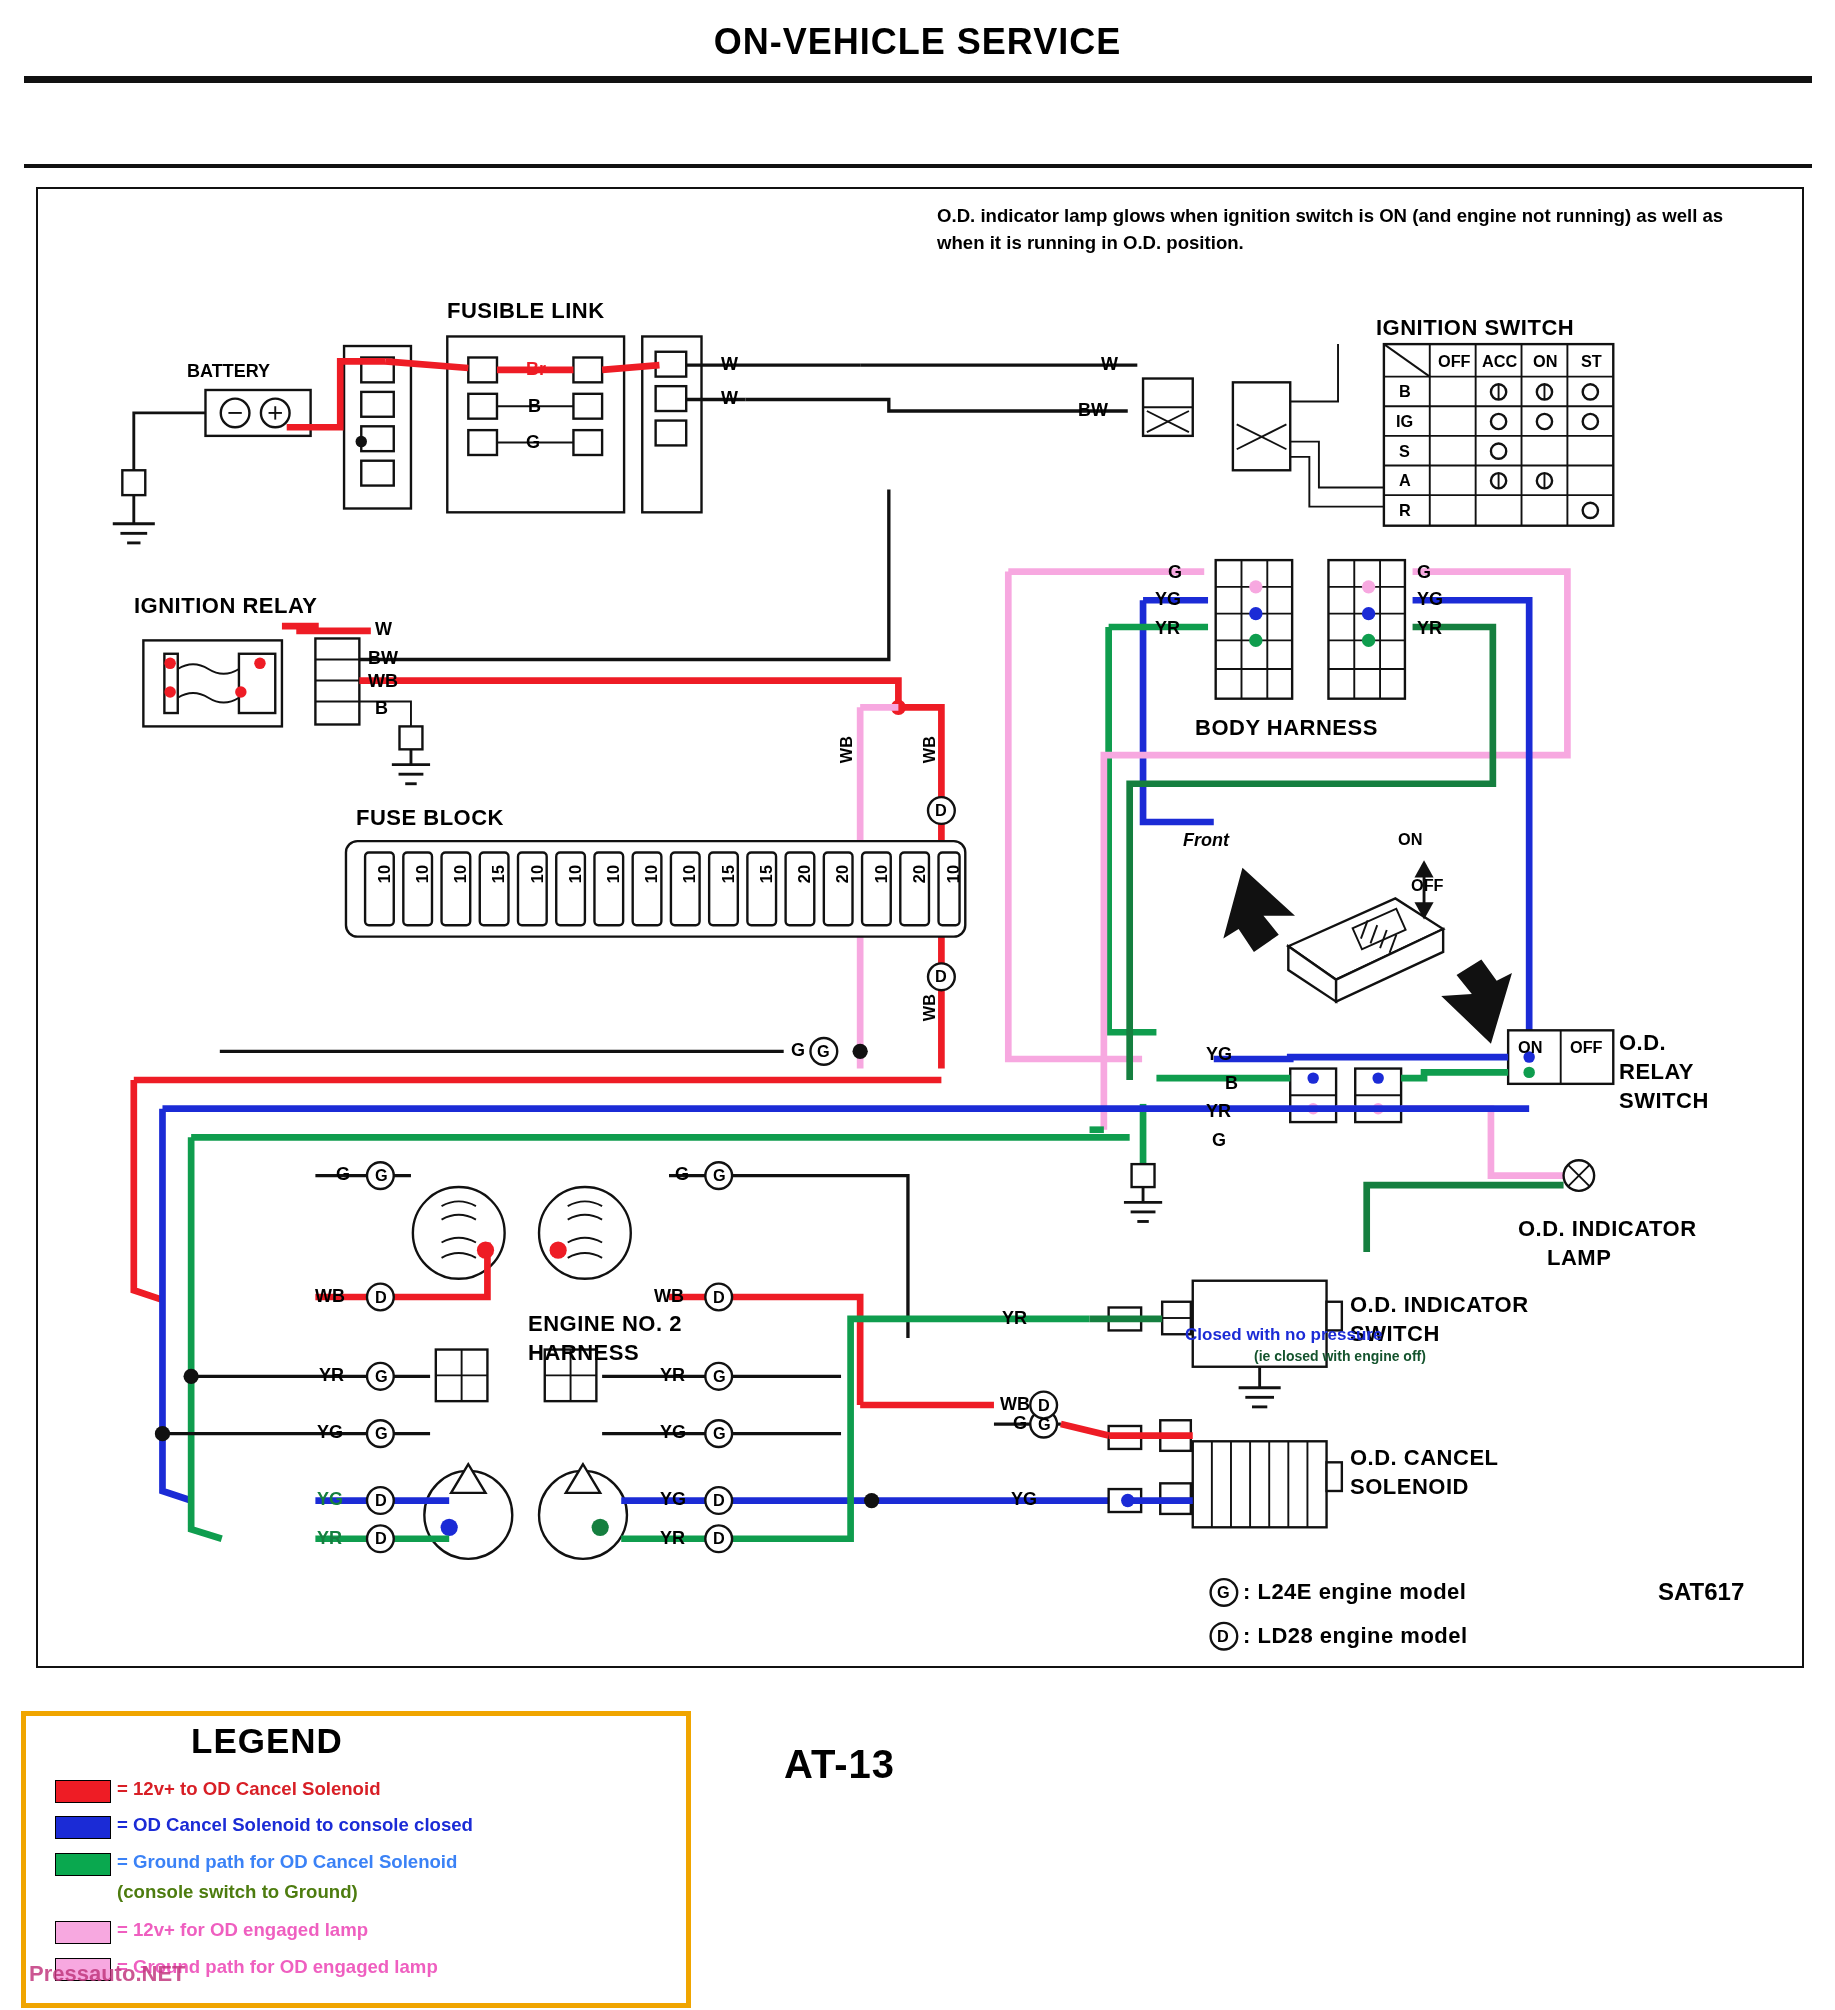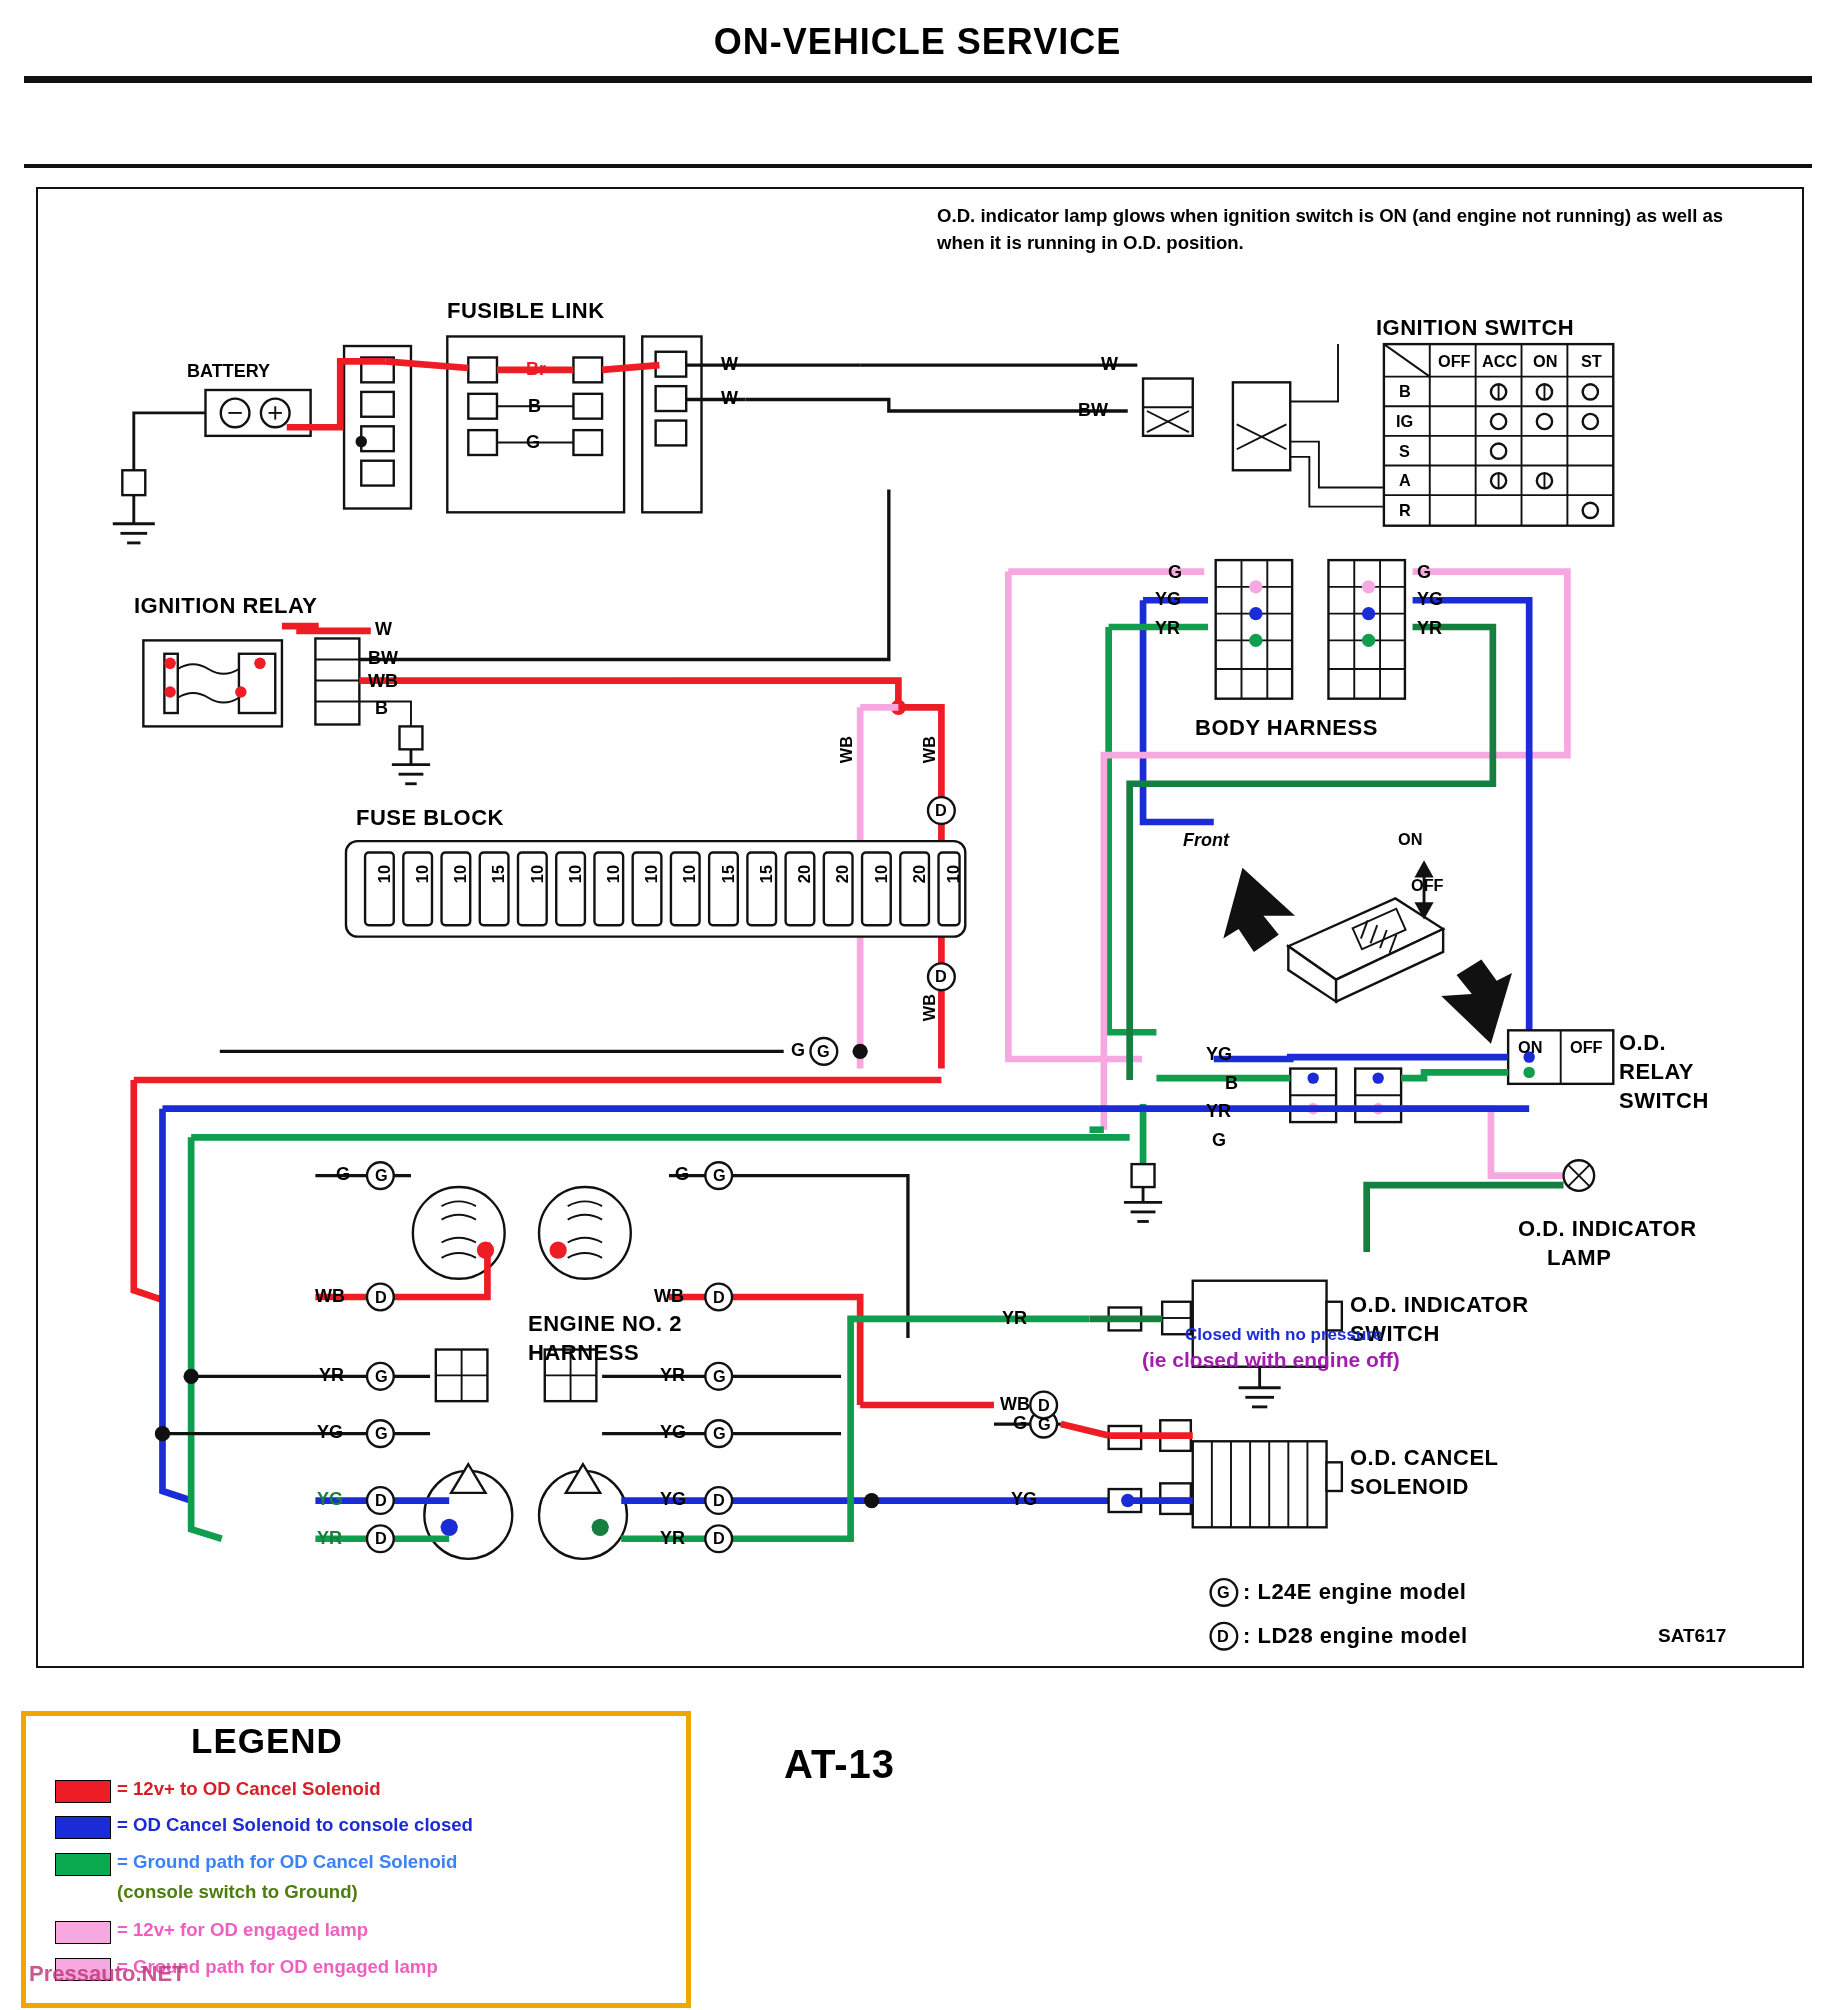--- a/index.html
+++ b/index.html
@@ -20,21 +20,21 @@
   .lbl-sm{font-size:16.3px;font-weight:bold;}
   .lbl-xs{font-size:14.3px;font-weight:bold;}
   .title-lbl{font-size:22px;font-weight:bold;letter-spacing:0.5px;}
   
   #legend{left:21px;top:1711px;width:660px;height:287px;border:5.7px solid #f0a500;background:#fff;}
   #legend-title{left:191px;top:1721px;font-size:35px;font-weight:bold;letter-spacing:1px;}
   .sw{position:absolute;width:54px;height:21px;border:1px solid #000;}
   .lg-text{position:absolute;font-size:18.6px;font-weight:bold;}
   #at13{left:784px;top:1742px;font-size:40px;font-weight:bold;letter-spacing:1px;}
   #watermark{left:29px;top:1961px;font-size:22px;font-weight:bold;color:#c2397f;opacity:.85;}
-  #sat{left:1658px;top:1625px;font-size:19px;font-weight:bold;}
+  #sat{left:1658px;top:1578px;font-size:24px;font-weight:bold;}
   
   .vert{writing-mode:vertical-rl;transform:rotate(180deg);font-size:16.3px;font-weight:bold;}
   svg{position:absolute;left:0;top:0;}
 </style>
 </head>
 <body>
 
 <div class="page">
 
   <div class="abs" id="svc-title">ON-VEHICLE SERVICE</div>
@@ -414,21 +414,21 @@
   <div class="abs title-lbl" style="left:1518px;top:1216px;">O.D. INDICATOR</div>
   <div class="abs title-lbl" style="left:1547px;top:1245px;">LAMP</div>
 
   <div class="abs title-lbl" style="left:1350px;top:1292px;">O.D. INDICATOR</div>
   <div class="abs title-lbl" style="left:1350px;top:1321px;">SWITCH</div>
 
   <div class="abs title-lbl" style="left:1350px;top:1445px;">O.D. CANCEL</div>
   <div class="abs title-lbl" style="left:1350px;top:1474px;">SOLENOID</div>
 
   <div class="abs lbl" style="left:1185px;top:1325px;color:#1b2bd6;font-size:17px;">Closed with no pressure</div>
-  <div class="abs lbl" style="left:1142px;top:1348px;color:#a21caf;font-size:21px;">(ie closed with engine off)</div>
+  <div class="abs lbl" style="left:1254px;top:1348px;color:#14532d;font-size:14px;">(ie closed with engine off)</div>
 
   <div class="abs lbl" style="left:1183px;top:830px;font-style:italic;">Front</div>
   <div class="abs lbl-sm" style="left:1398px;top:830px;">ON</div>
   <div class="abs lbl-sm" style="left:1411px;top:876px;">OFF</div>
   <div class="abs lbl-sm" style="left:1518px;top:1038px;">ON</div>
   <div class="abs lbl-sm" style="left:1570px;top:1038px;">OFF</div>
 
   <div class="abs lbl" style="left:526px;top:359px;color:#ee1c25;">Br</div>
   <div class="abs lbl" style="left:528px;top:396px;">B</div>
   <div class="abs lbl" style="left:526px;top:432px;">G</div>

